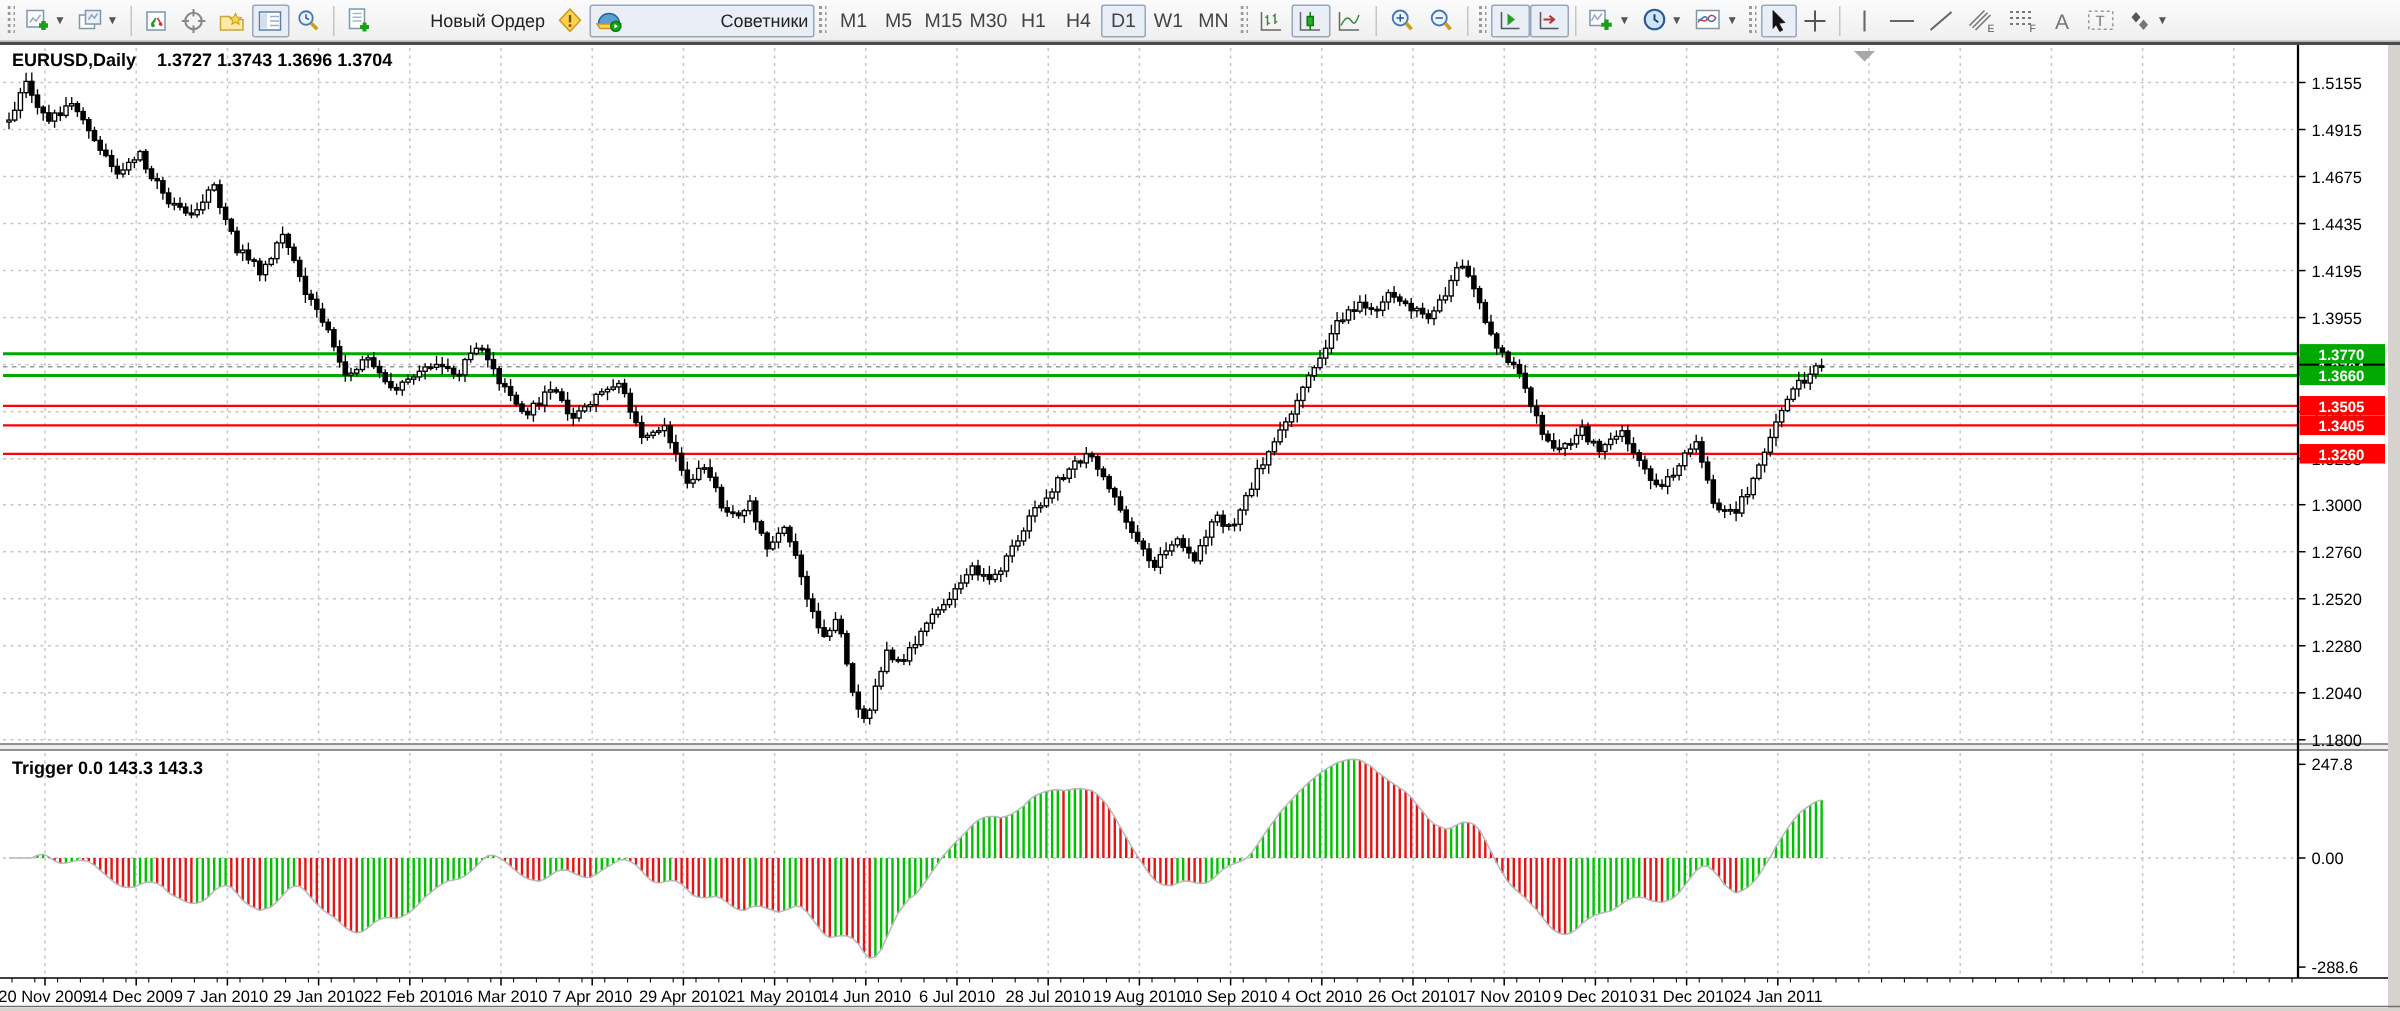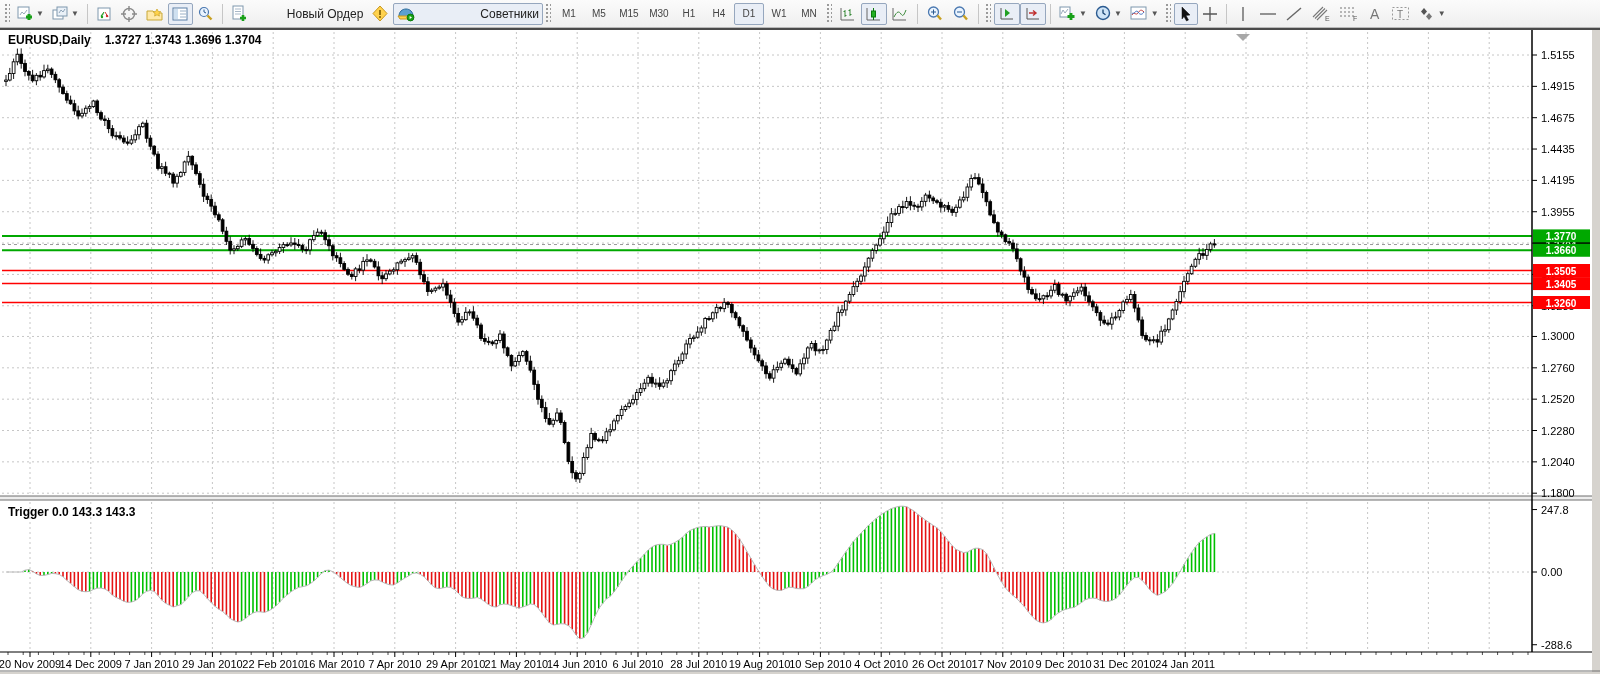--- a/index.html
+++ b/index.html
@@ -9,21 +9,21 @@
   .toolbar { height:28px; background:linear-gradient(#FBFBFB,#EFEFEF);
     border-bottom:1px solid #B8B8B8; display:flex; align-items:center; padding:0 2px; }
   .grip { width:5px; height:20px; margin:0 3px;
     background-image:radial-gradient(circle at 1px 1px,#9a9a9a 1px,transparent 1.2px);
     background-size:4px 4px; }
   .sep { width:1px; height:20px; background:#C6C6C6; margin:0 4px; }
   .tb { height:22px; min-width:24px; padding:0 3px; display:flex; align-items:center; justify-content:center;
     gap:2px; border:1px solid transparent; border-radius:2px; color:#333; font-size:12px; cursor:default; }
   .tb.pressed { border:1px solid #96A7BE; background:#E9EEF6;gap:28px; }
   .tb .lbl { font-size:12px; color:#222; white-space:nowrap;margin-left:36px; }
-  .tf { width:30px; font-size:10px; color:#444; }
+  .tf { width:30px; font-size:13px; color:#444; }
   .caret { font-size:8px; color:#555; line-height:1; }
   svg.ic { display:block; }
   
   .chart-window { position:relative; width:1600px; height:646px;
     border-top:2px solid #4A4A4A; background:#FFFFFF; }
 </style>
 </head>
 <body>
 
 <div class="toolbar">

